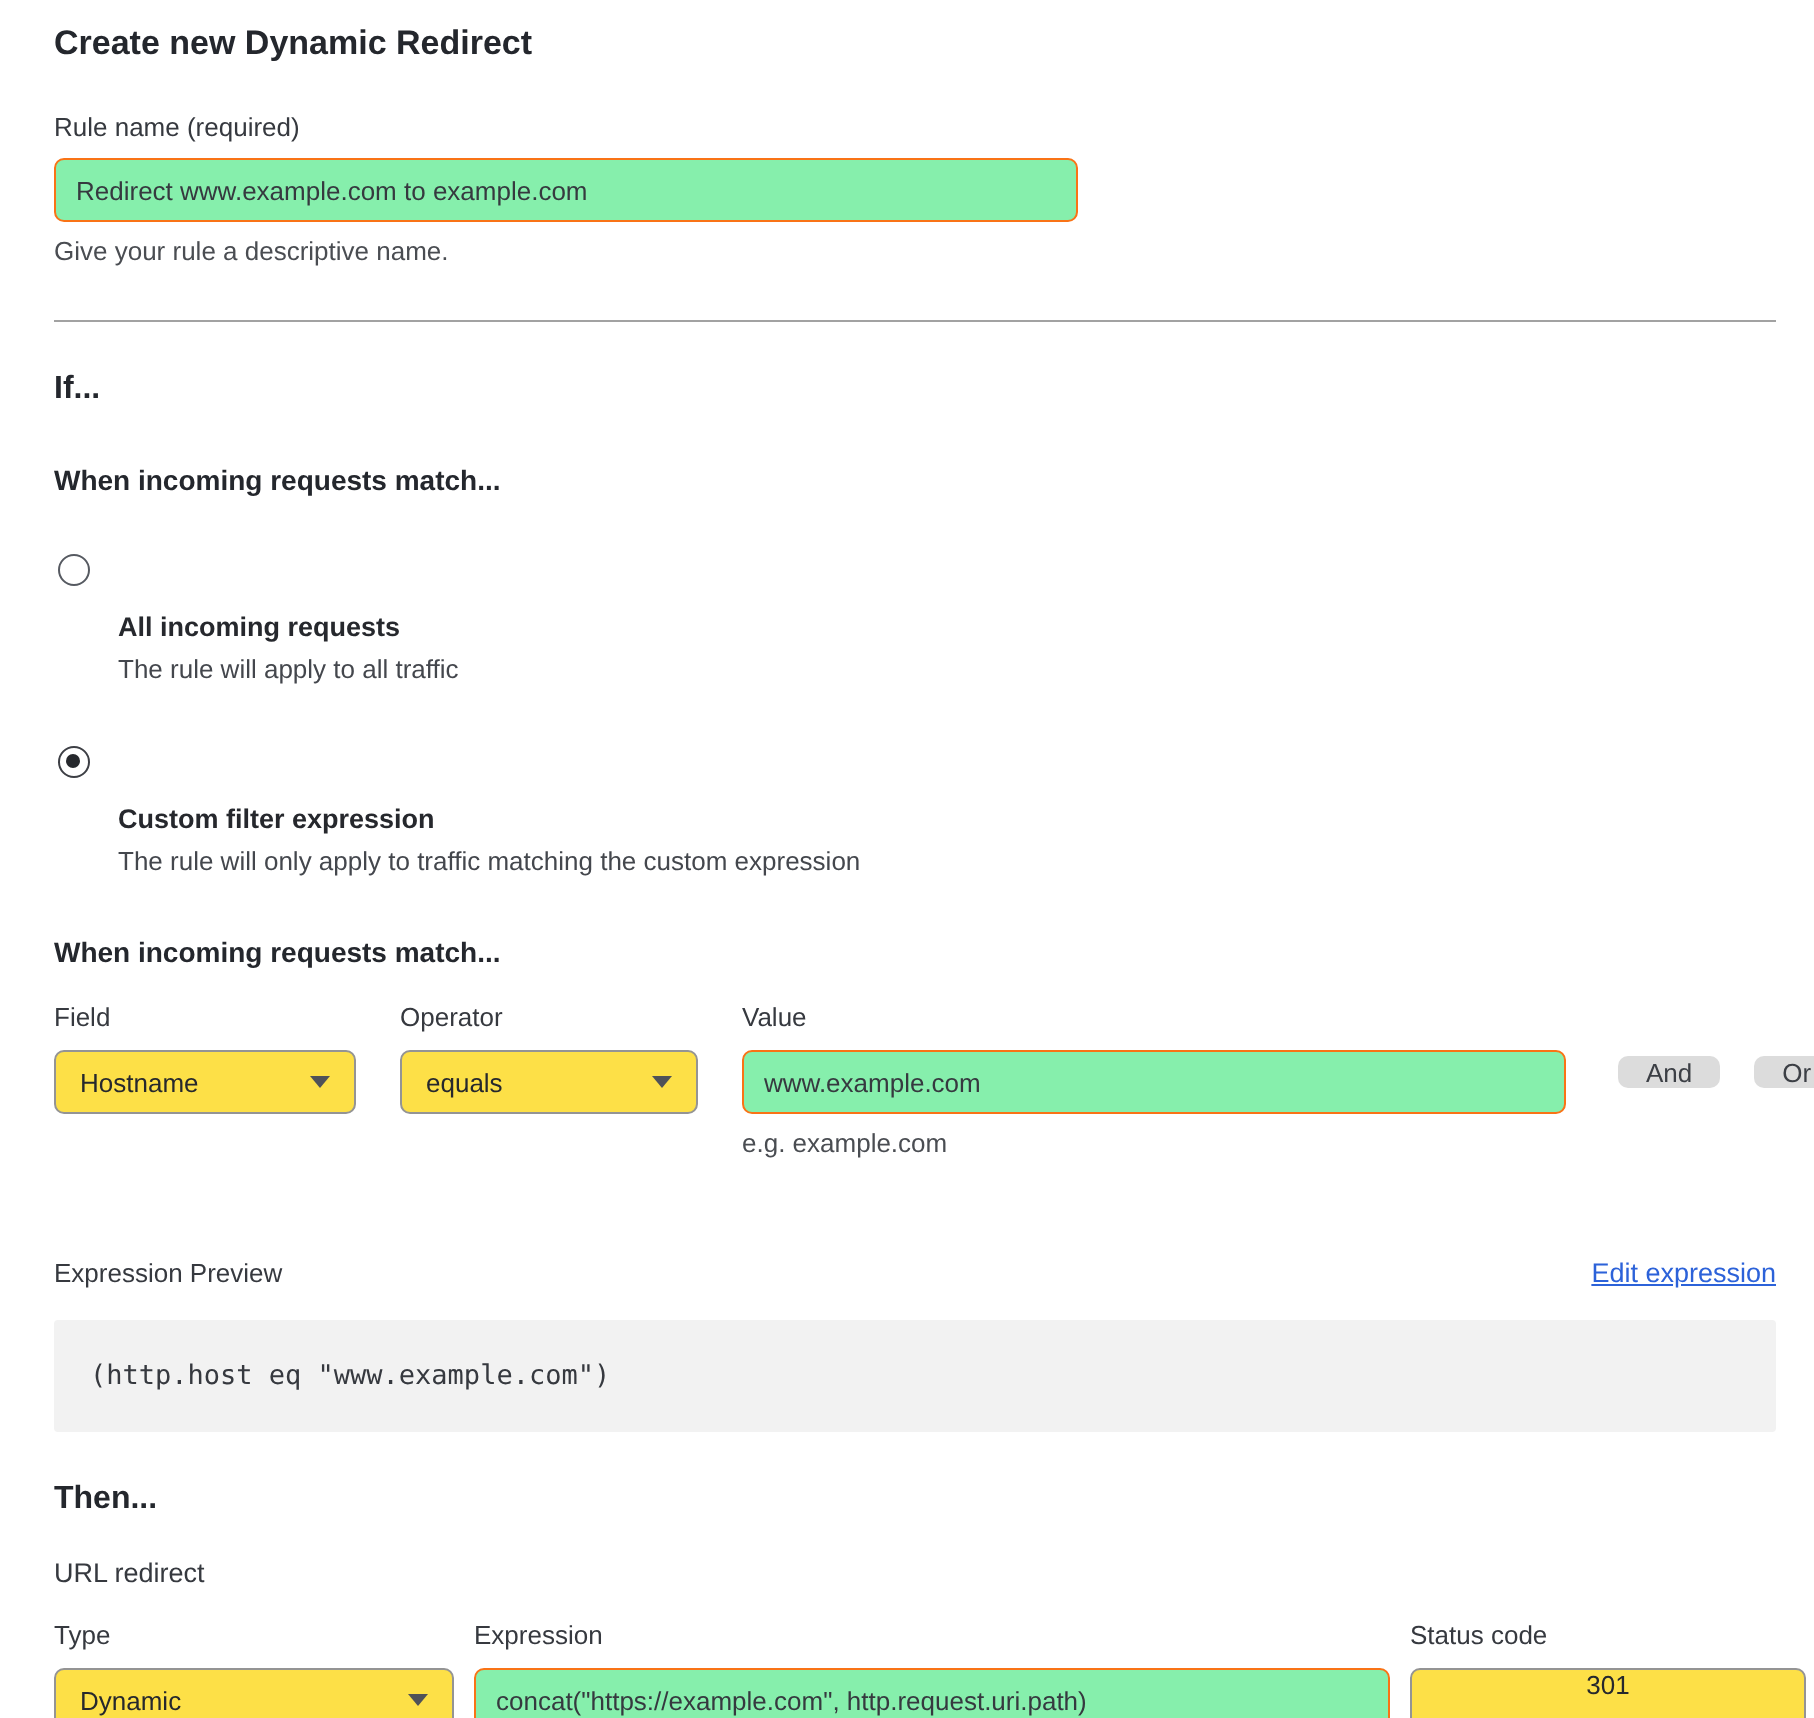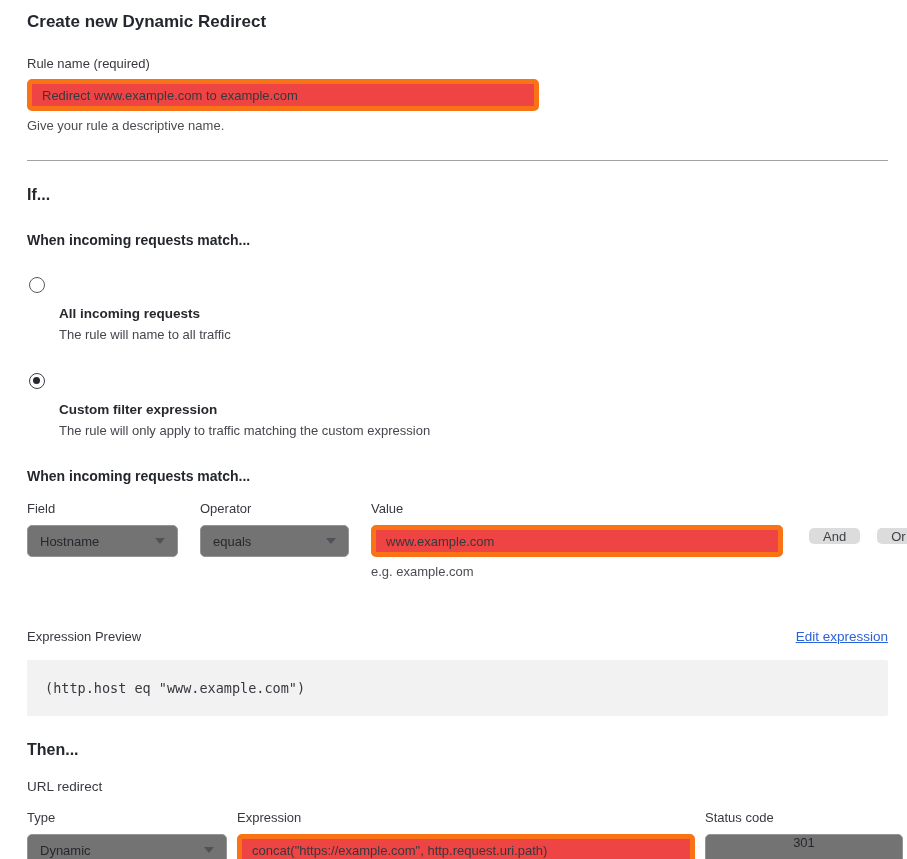--- a/index.html
+++ b/index.html
@@ -23,27 +23,27 @@
 
   .field-label {
     font-size: 13px;
     color: #36393f;
     margin-bottom: 8px;
     display: block;
   }
 
   .text-input {
     height: 32px;
-    border: 5px solid #f97316;
+    border: 1px solid #f97316;
     border-radius: 5px;
     font-size: 13px;
     color: #36393f;
     padding: 0 10px;
     font-family: "Liberation Sans", "DejaVu Sans", sans-serif;
-    background: #ef4444;
+    background: #86efac;
     display: block;
     width: 100%;
     outline: none;
   }
   .rule-name-input { width: 512px; }
 
   .help-text {
     font-size: 13px;
     color: #4a4d52;
     margin-top: 7px;
@@ -95,21 +95,21 @@
   .radio-desc { font-size: 13px; color: #44474d; margin-top: 3px; line-height: 18px; }
 
   
   .filter-row { display: flex; align-items: flex-start; margin-top: 17px; gap: 22px; }
   .filter-col { display: flex; flex-direction: column; }
   .col-label { font-size: 13px; color: #36393f; margin-bottom: 9px; }
   .select-box {
     height: 32px;
     border: 1px solid #949494;
     border-radius: 5px;
-    background: #737373;
+    background: #fde047;
     display: flex;
     align-items: center;
     justify-content: space-between;
     padding: 0 12px;
     font-size: 13px;
     color: #26282d;
     cursor: pointer;
   }
   .chevron {
     width: 0; height: 0;
@@ -195,21 +195,21 @@
 
   <hr class="divider">
 
   <h2 class="section-heading">If...</h2>
   <h3 class="sub-heading">When incoming requests match...</h3>
 
   <div class="radio-option">
     <span class="radio-circle"></span>
     <span class="radio-texts">
       <div class="radio-label">All incoming requests</div>
-      <div class="radio-desc">The rule will name to all traffic</div>
+      <div class="radio-desc">The rule will apply to all traffic</div>
     </span>
   </div>
 
   <div class="radio-option">
     <span class="radio-circle checked"></span>
     <span class="radio-texts">
       <div class="radio-label">Custom filter expression</div>
       <div class="radio-desc">The rule will only apply to traffic matching the custom expression</div>
     </span>
   </div>

